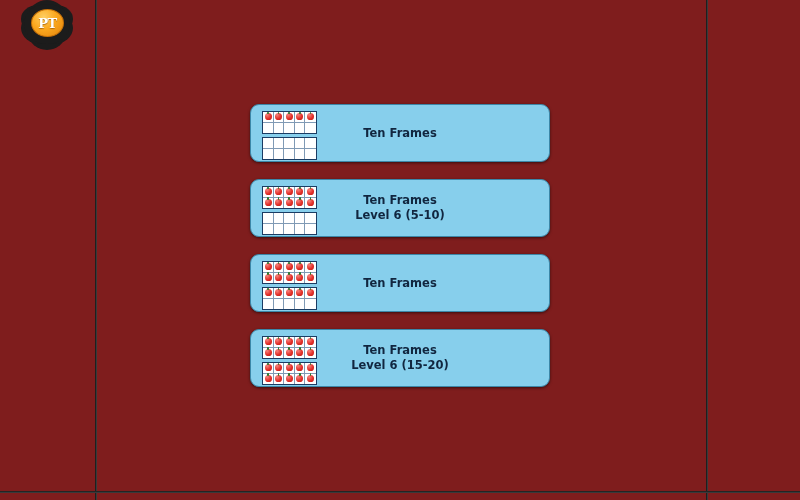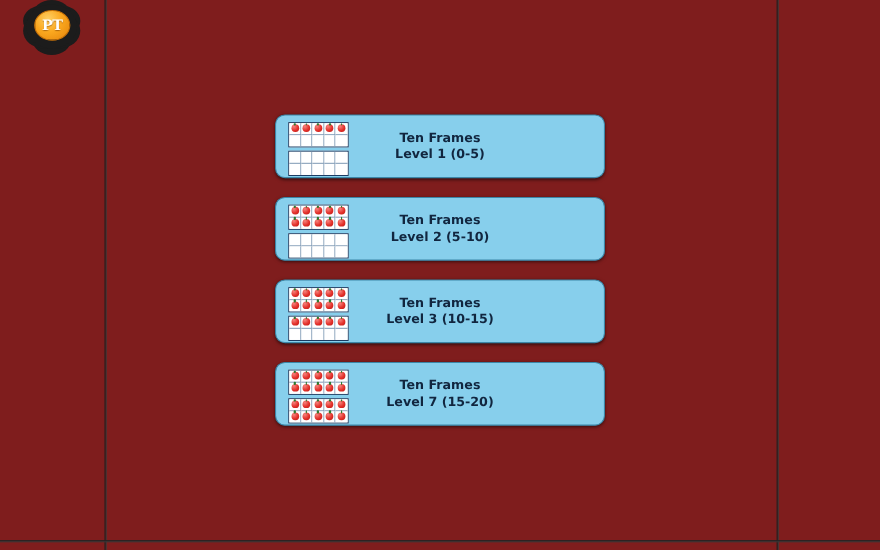--- a/index.html
+++ b/index.html
@@ -252,21 +252,20 @@
                 <div class="tf-cell"></div>
                 <div class="tf-cell"></div>
                 <div class="tf-cell"></div>
                 <div class="tf-cell"></div>
               </div>
             </div>
           </div>
         </div>
         <div class="btn-label">
           <span class="l1">Ten Frames</span>
-          <span class="l2">Level 1 (0-5)</span>
         </div>
       </div>
       <div class="level-button">
         <div class="frames-icon">
           <div class="tenframe-stack">
             <div class="tenframe">
               <div class="tf-row">
                 <div class="tf-cell">
                   <div class="apple"></div>
                 </div>
@@ -314,21 +313,21 @@
                 <div class="tf-cell"></div>
                 <div class="tf-cell"></div>
                 <div class="tf-cell"></div>
                 <div class="tf-cell"></div>
               </div>
             </div>
           </div>
         </div>
         <div class="btn-label">
           <span class="l1">Ten Frames</span>
-          <span class="l2">Level 2 (5-10)</span>
+          <span class="l2">Level 6 (5-10)</span>
         </div>
       </div>
       <div class="level-button">
         <div class="frames-icon">
           <div class="tenframe-stack">
             <div class="tenframe">
               <div class="tf-row">
                 <div class="tf-cell">
                   <div class="apple"></div>
                 </div>
@@ -386,21 +385,20 @@
                 <div class="tf-cell"></div>
                 <div class="tf-cell"></div>
                 <div class="tf-cell"></div>
                 <div class="tf-cell"></div>
               </div>
             </div>
           </div>
         </div>
         <div class="btn-label">
           <span class="l1">Ten Frames</span>
-          <span class="l2">Level 3 (10-15)</span>
         </div>
       </div>
       <div class="level-button">
         <div class="frames-icon">
           <div class="tenframe-stack">
             <div class="tenframe">
               <div class="tf-row">
                 <div class="tf-cell">
                   <div class="apple"></div>
                 </div>
@@ -468,18 +466,18 @@
                 </div>
                 <div class="tf-cell">
                   <div class="apple"></div>
                 </div>
               </div>
             </div>
           </div>
         </div>
         <div class="btn-label">
           <span class="l1">Ten Frames</span>
-          <span class="l2">Level 7 (15-20)</span>
+          <span class="l2">Level 6 (15-20)</span>
         </div>
       </div>
     </div>
 
 </div>
 
 </body></html>

